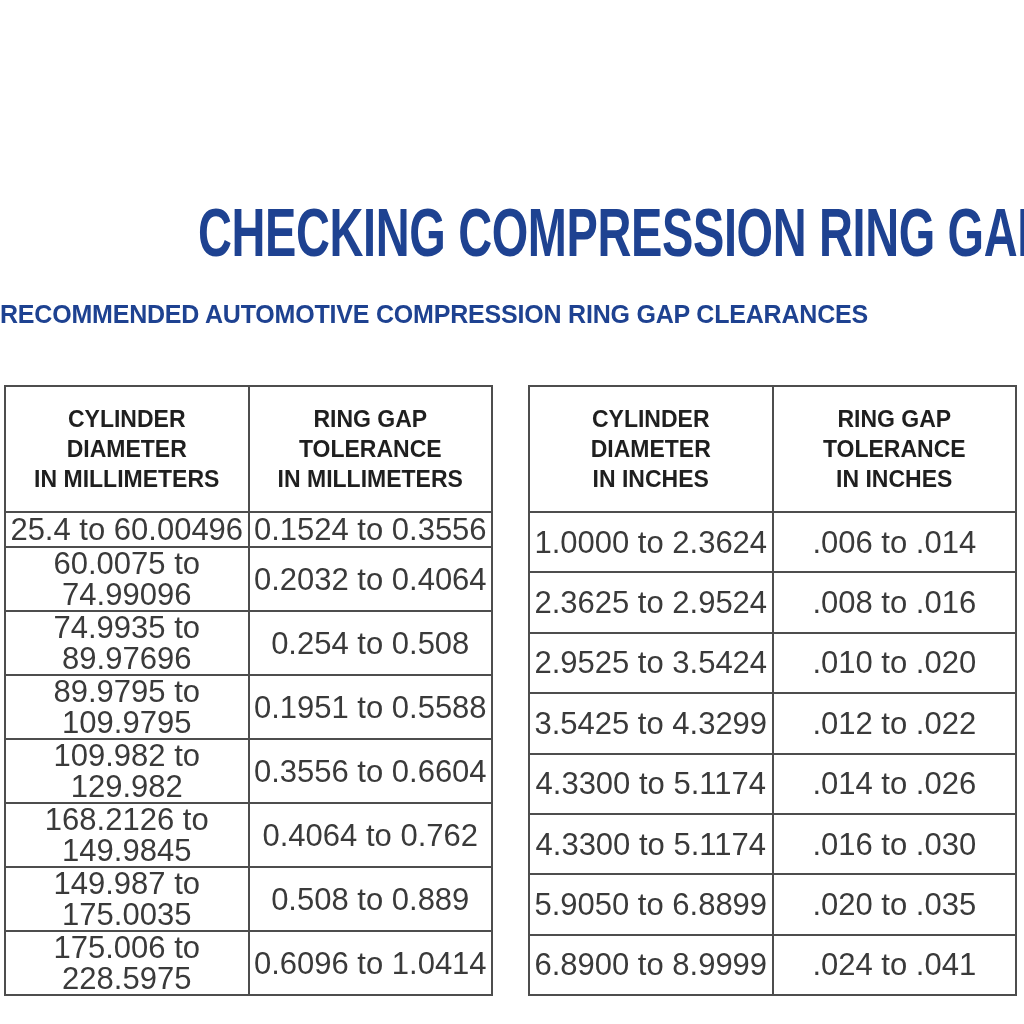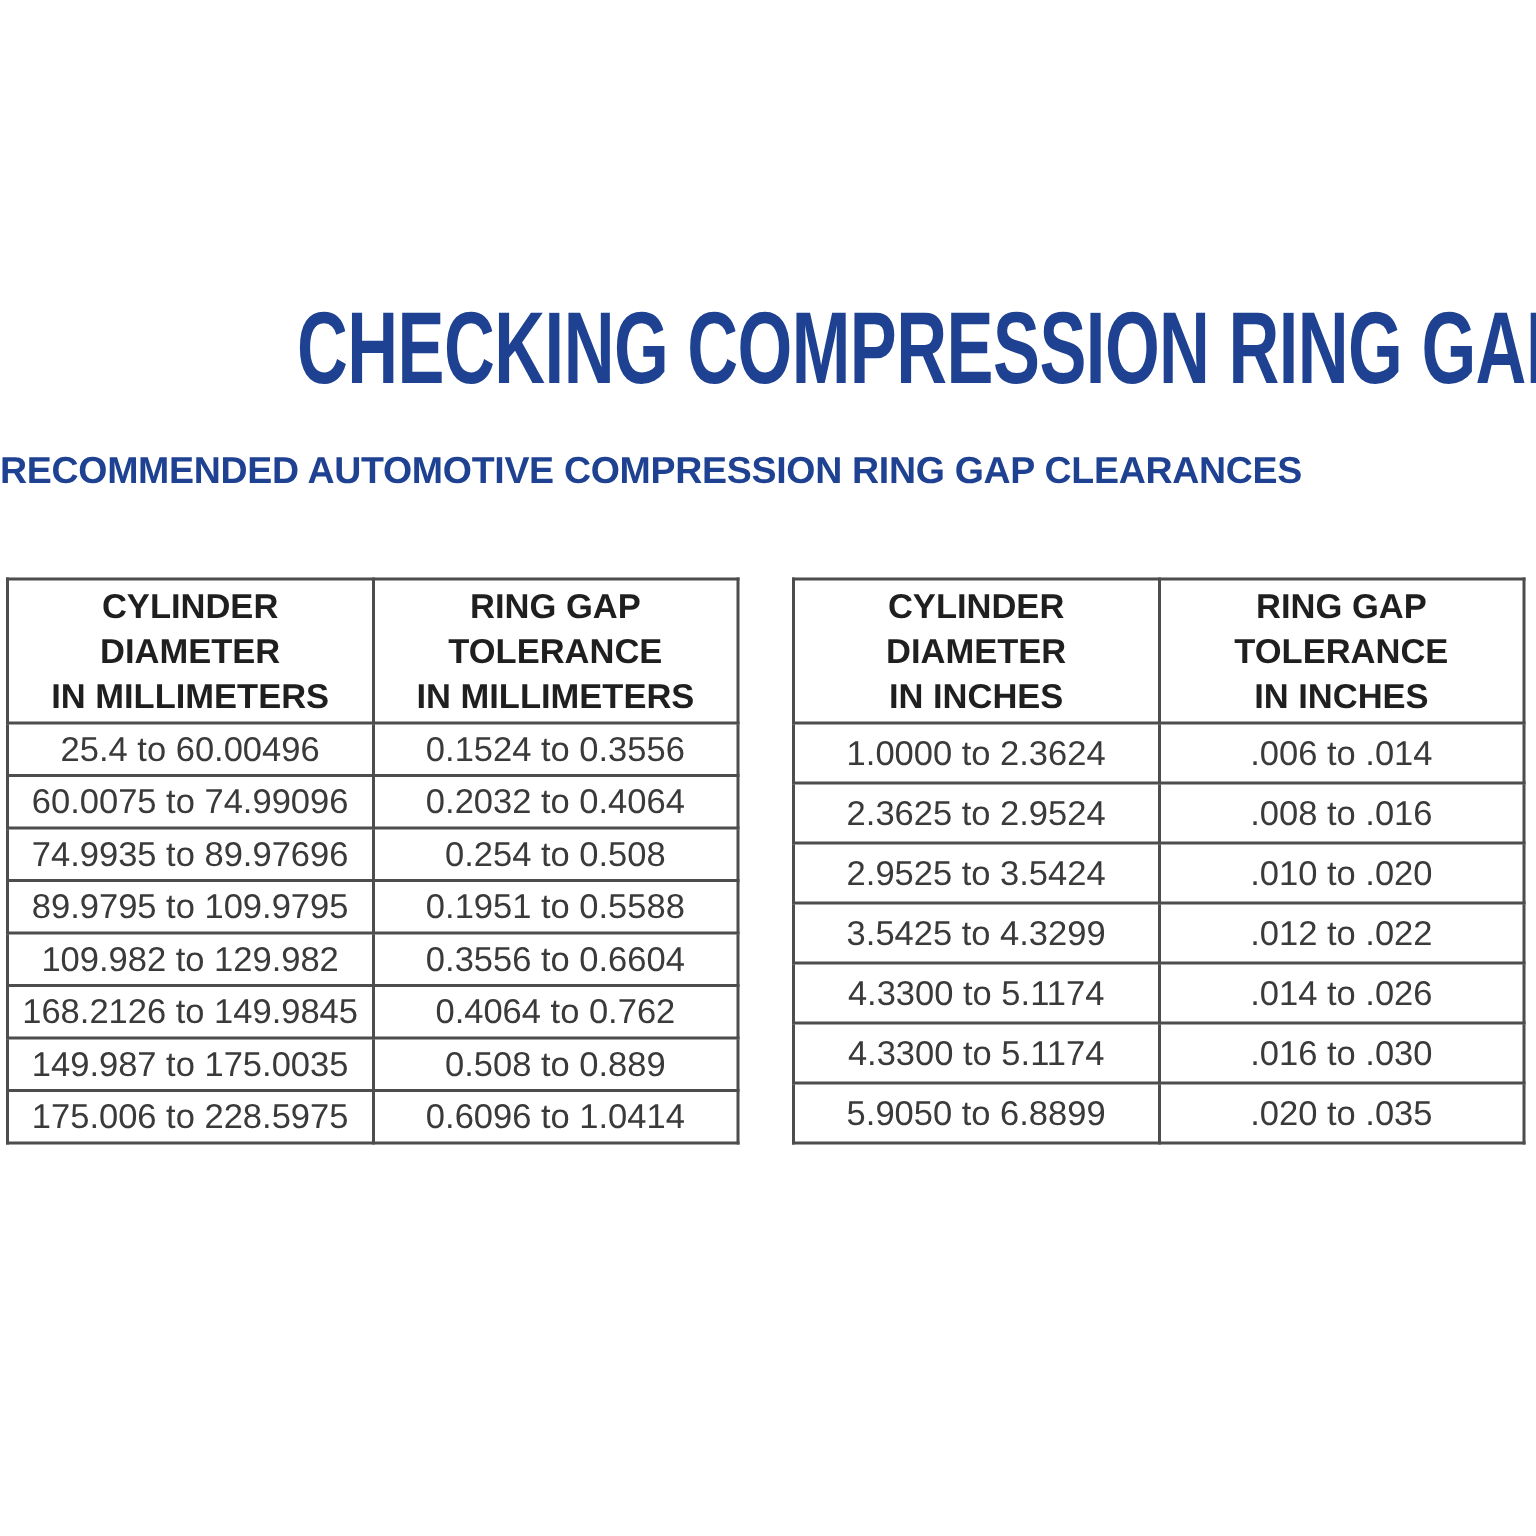--- a/index.html
+++ b/index.html
@@ -57,28 +57,28 @@
   table.spec-table td {
     border: 2px solid var(--table-border);
     text-align: center;
     vertical-align: middle;
   }
   table.spec-table th {
     height: 89px;
     font-size: 23px;
     font-weight: bold;
     color: var(--header-text);
-    padding: 2px 0;
+    padding: 17px 0;
   }
   table.spec-table th .hline {
     line-height: 30px;
   }
   table.spec-table td {
     height: 35px;
-    font-size: 23px;
+    font-size: 31px;
     font-weight: normal;
     color: var(--cell-text);
     line-height: 1;
   }
 </style>
 </head>
 <body>
 
 <div class="page-title">
   <span class="condense">CHECKING COMPRESSION RING GAPS</span>
@@ -178,16 +178,20 @@
         <td>.014 to .026</td>
       </tr>
       <tr>
         <td>4.3300 to 5.1174</td>
         <td>.016 to .030</td>
       </tr>
       <tr>
         <td>5.9050 to 6.8899</td>
         <td>.020 to .035</td>
       </tr>
+      <tr>
+        <td>6.8900 to 8.9999</td>
+        <td>.024 to .041</td>
+      </tr>
     </tbody>
   </table>
 
 </div>
 
 </body></html>

